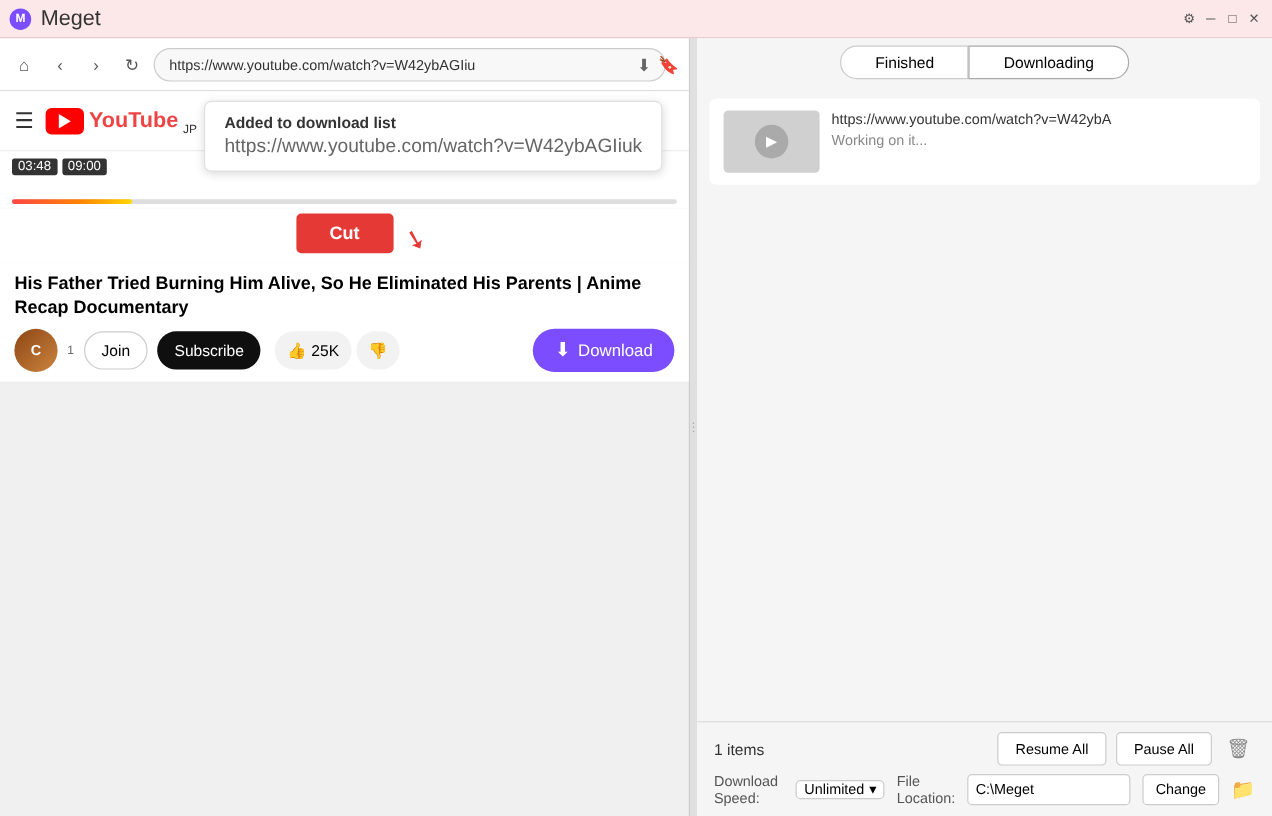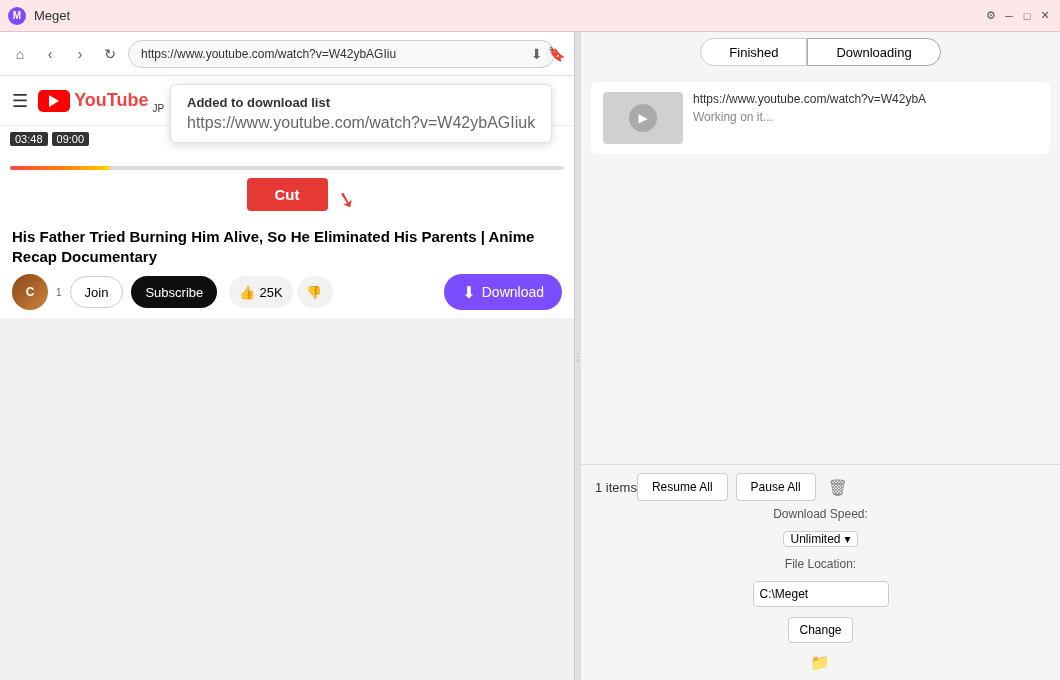--- a/index.html
+++ b/index.html
@@ -15,21 +15,21 @@
       gap: 8px;
       border-bottom: 1px solid #e0c8c8;
     }
     .title-bar .app-icon {
       width: 18px; height: 18px;
       background: #7c4dff;
       border-radius: 50%;
       display: flex; align-items: center; justify-content: center;
       color: white; font-size: 10px; font-weight: bold;
     }
-    .title-bar .app-name { font-size: 13px; color: #333; flex: 1; }
+    .title-bar .app-name { font-size: 18px; color: #333; flex: 1; }
     .title-bar-controls { display: flex; gap: 4px; }
     .title-bar-controls span {
       width: 14px; height: 14px;
       display: flex; align-items: center; justify-content: center;
       font-size: 11px; cursor: pointer; color: #555;
     }
 
     
     .main-layout { display: flex; height: calc(680px - 32px); }
 
@@ -335,20 +335,21 @@
 
     
     .bottom-bar {
       background: #f5f5f5;
       border-top: 1px solid #ddd;
       padding: 8px 14px;
     }
     .bottom-row1 {
       display: flex;
       align-items: center;
+      justify-content: space-between;
       margin-bottom: 6px;
     }
     .items-count { font-size: 13px; color: #333; }
     .bottom-actions { display: flex; gap: 8px; align-items: center; }
     .resume-all-btn, .pause-all-btn {
       height: 28px;
       padding: 0 14px;
       border: 1px solid #ccc;
       background: white;
       border-radius: 4px;
@@ -357,21 +358,20 @@
     }
     .delete-icon {
       width: 28px; height: 28px;
       display: flex; align-items: center; justify-content: center;
       color: #888; cursor: pointer; font-size: 16px;
     }
     .bottom-row2 {
       display: flex;
       align-items: center;
       gap: 10px;
-      flex-direction: column;
     }
     .speed-label, .location-label { font-size: 12px; color: #555; }
     .speed-select {
       height: 16px;
       border: 1px solid #ccc;
       border-radius: 4px;
       background: white;
       font-size: 12px;
       padding: 0 6px;
       cursor: pointer;

